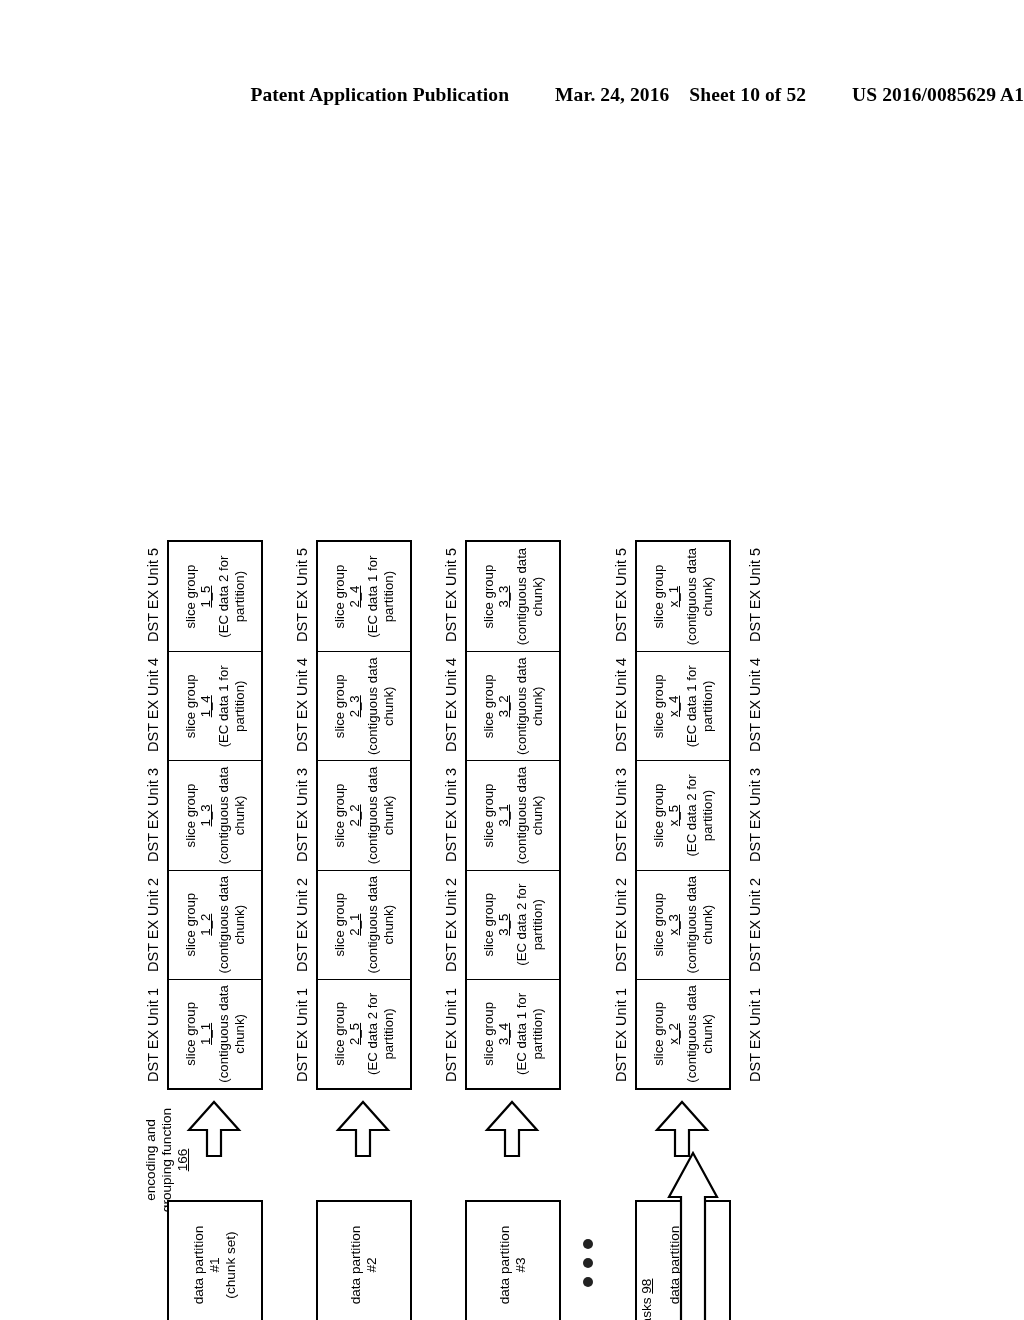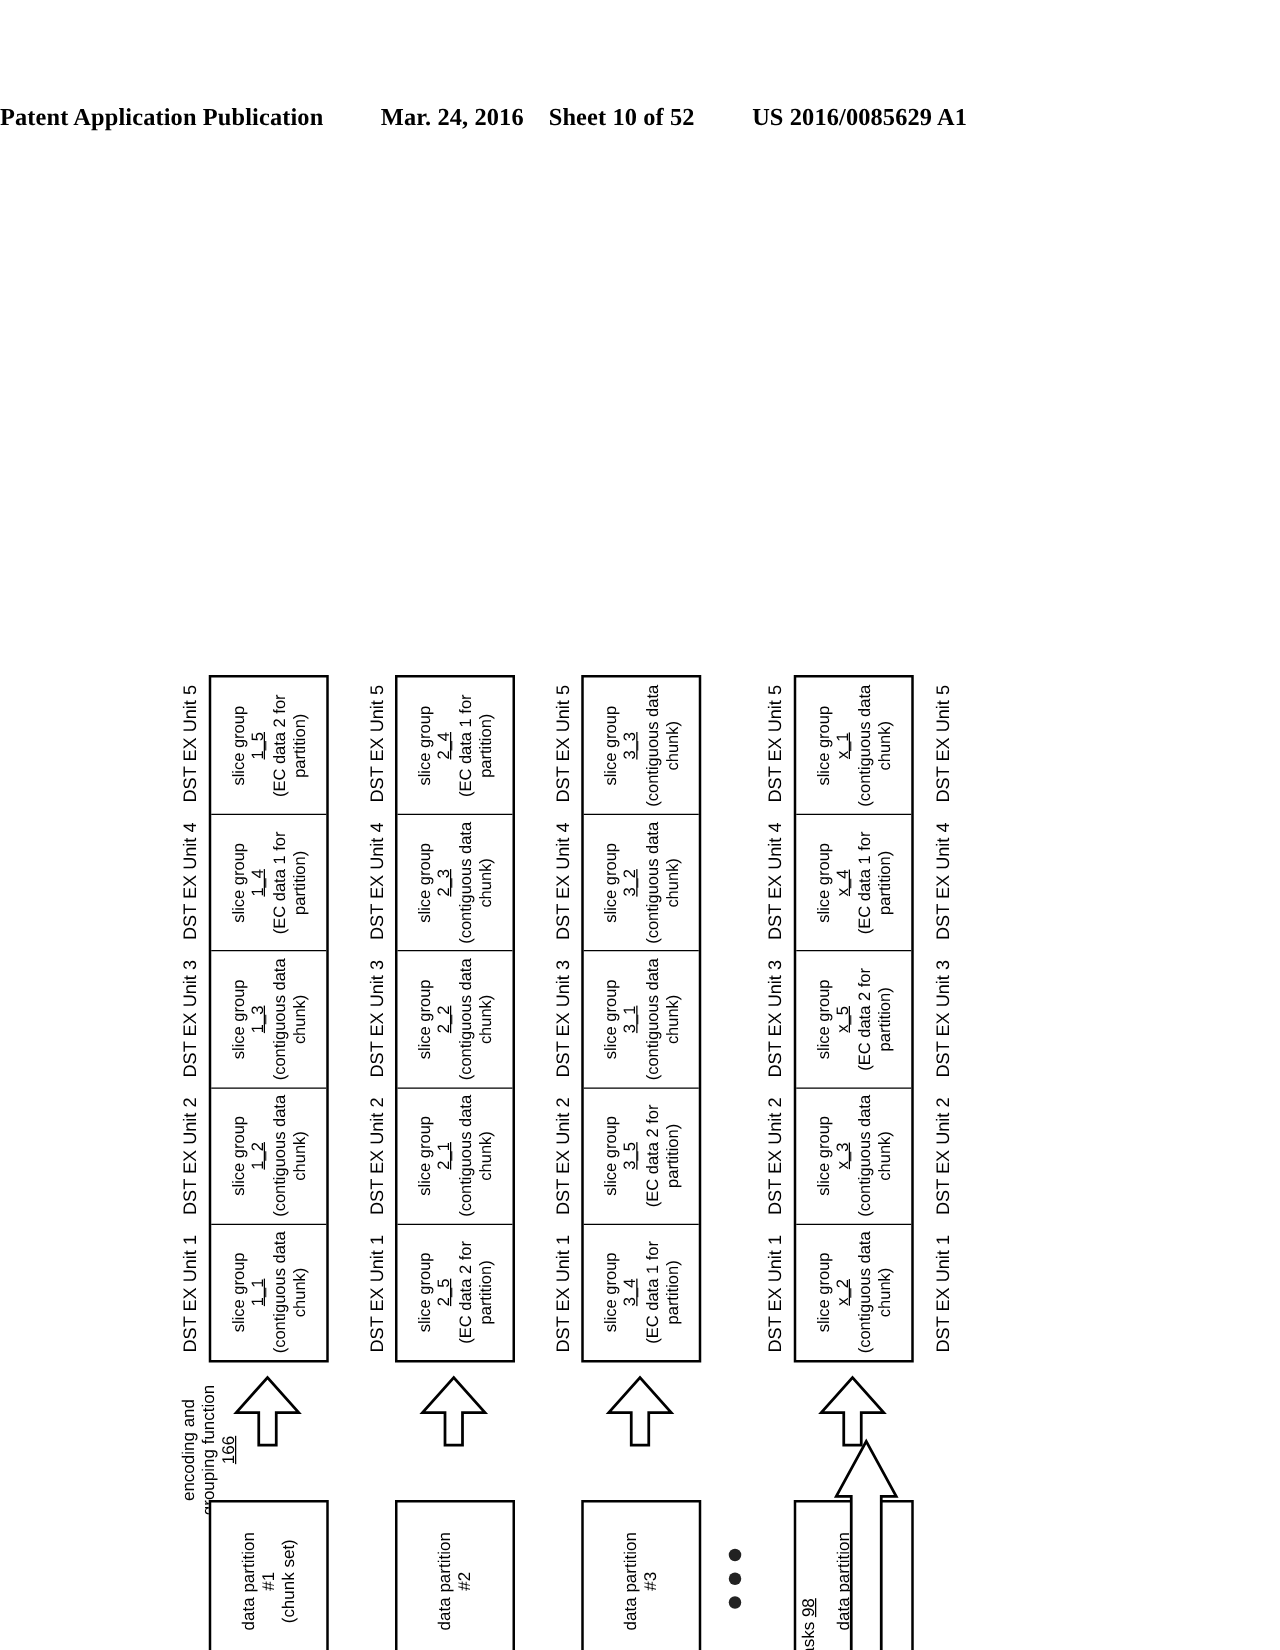--- a/index.html
+++ b/index.html
@@ -16,21 +16,21 @@
     color: #000000;
     overflow: hidden;
   }
 
   
   #page-header {
     position: absolute;
     left: 0;
     top: 84px;
     width: 1024px;
-    text-align: left;
+    text-align: right;
     font-family: "Liberation Serif", serif;
     font-weight: bold;
     font-size: 19.5px;
     letter-spacing: 0.1px;
     white-space: nowrap;
   }
   #page-header .seg { display: inline-block; vertical-align: baseline; }
   #page-header .gap-lg { display: inline-block; width: 36px; }
   #page-header .gap-sm { display: inline-block; width: 10px; }
 

